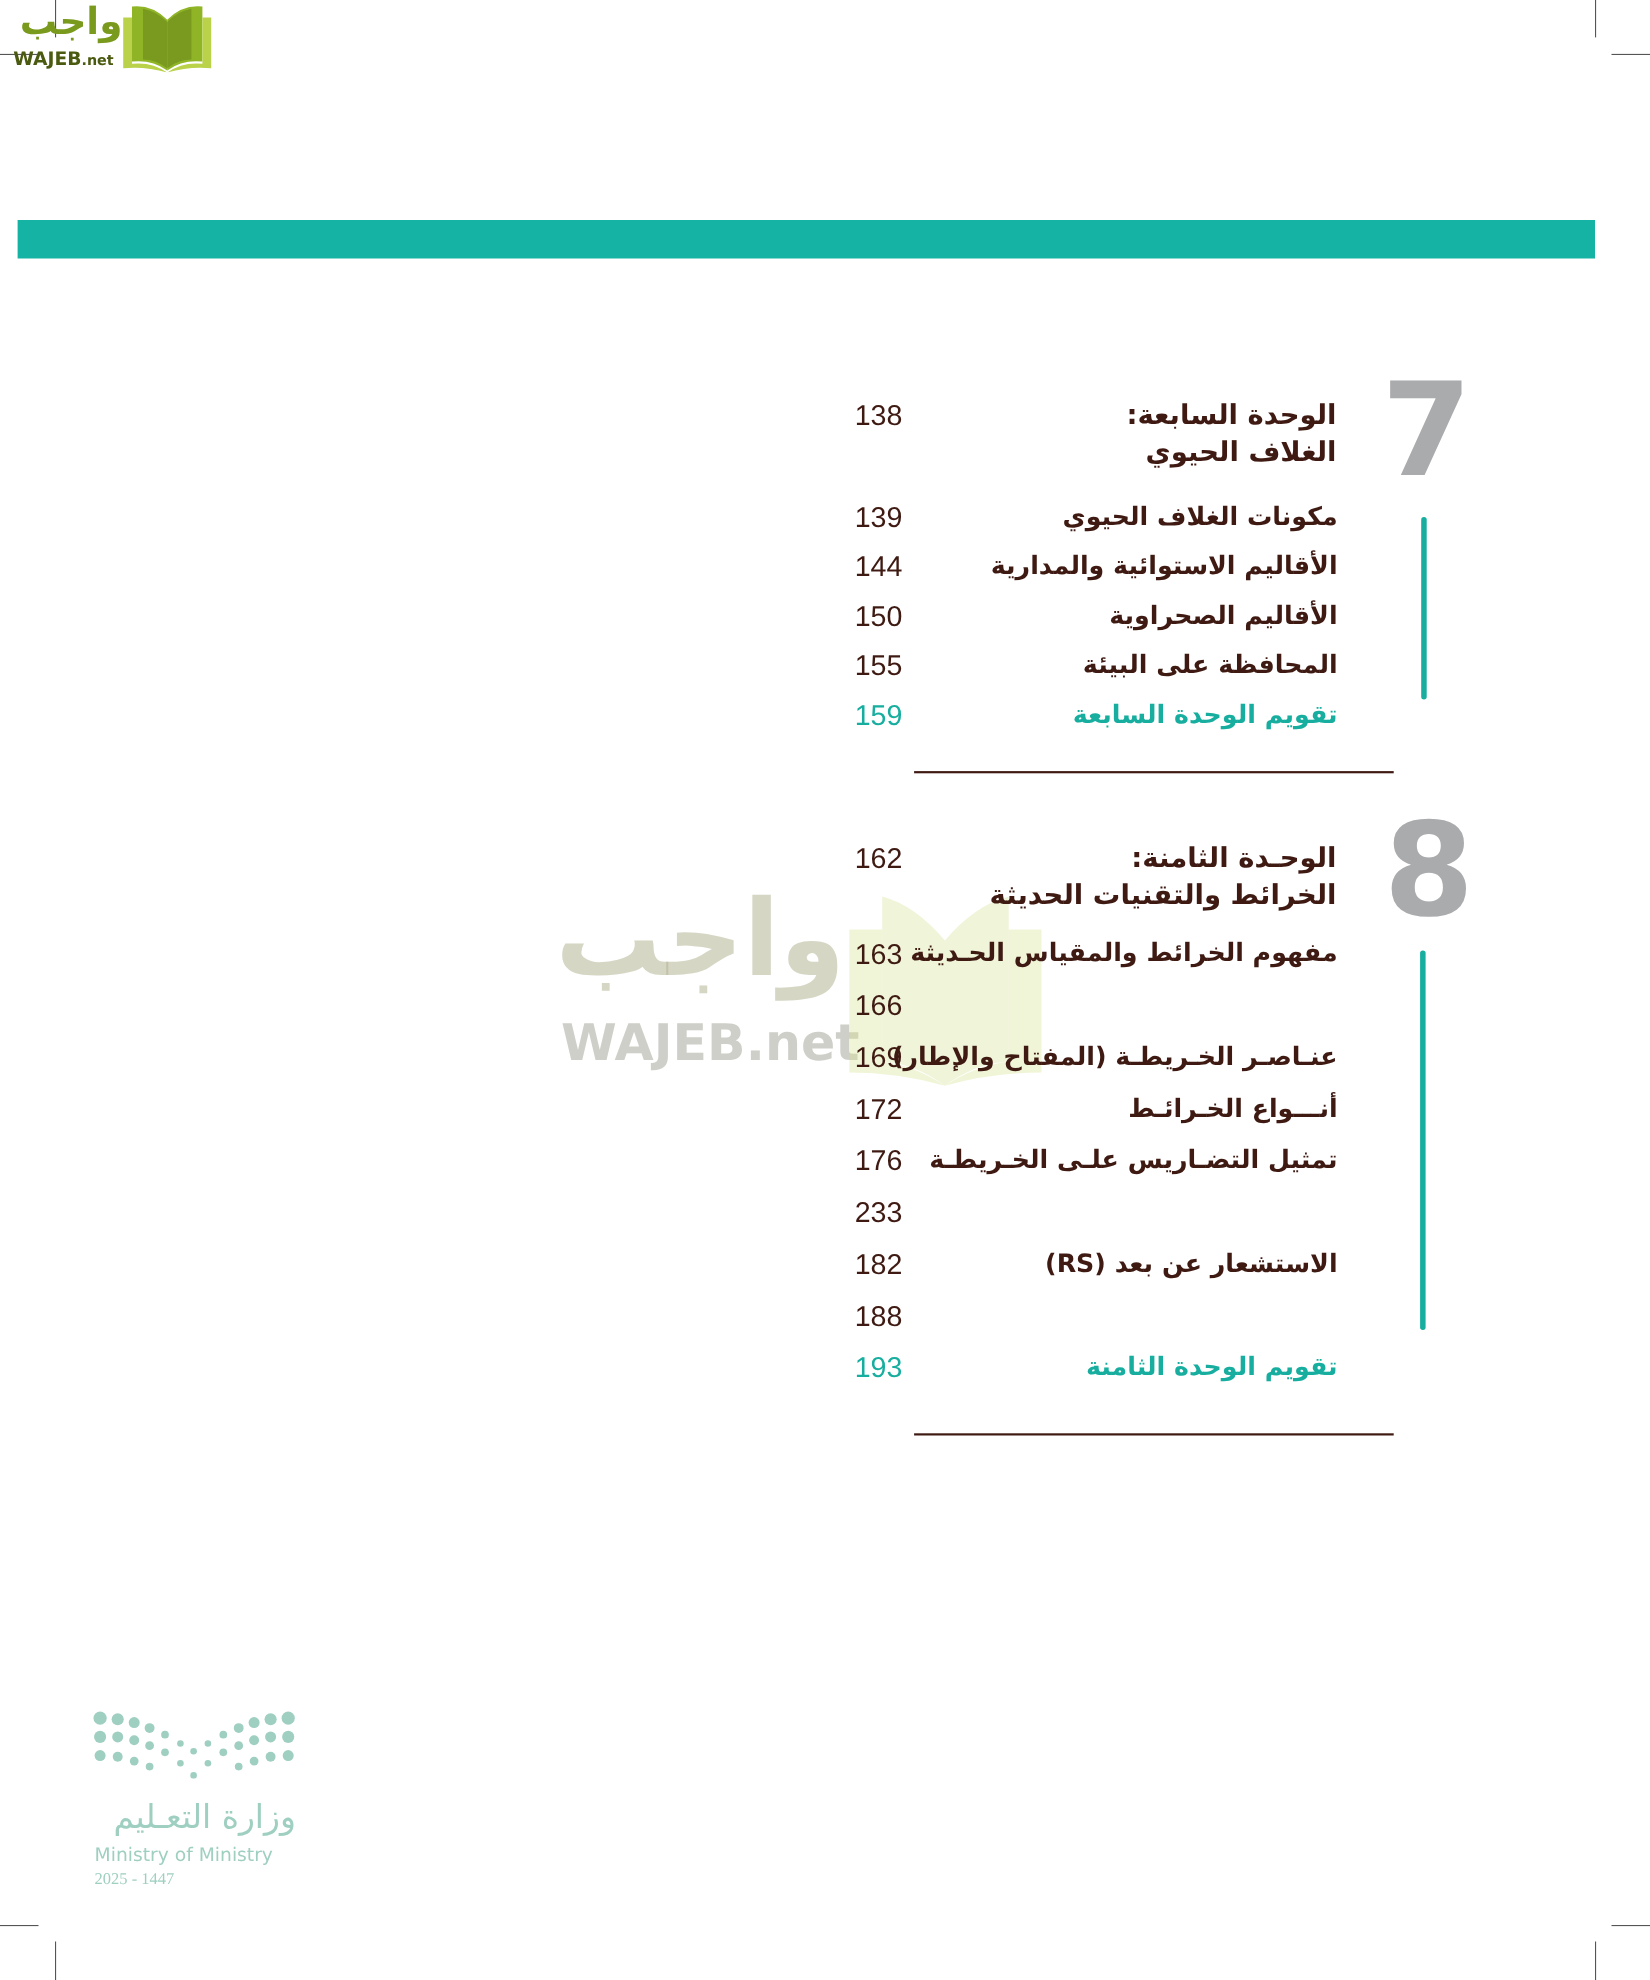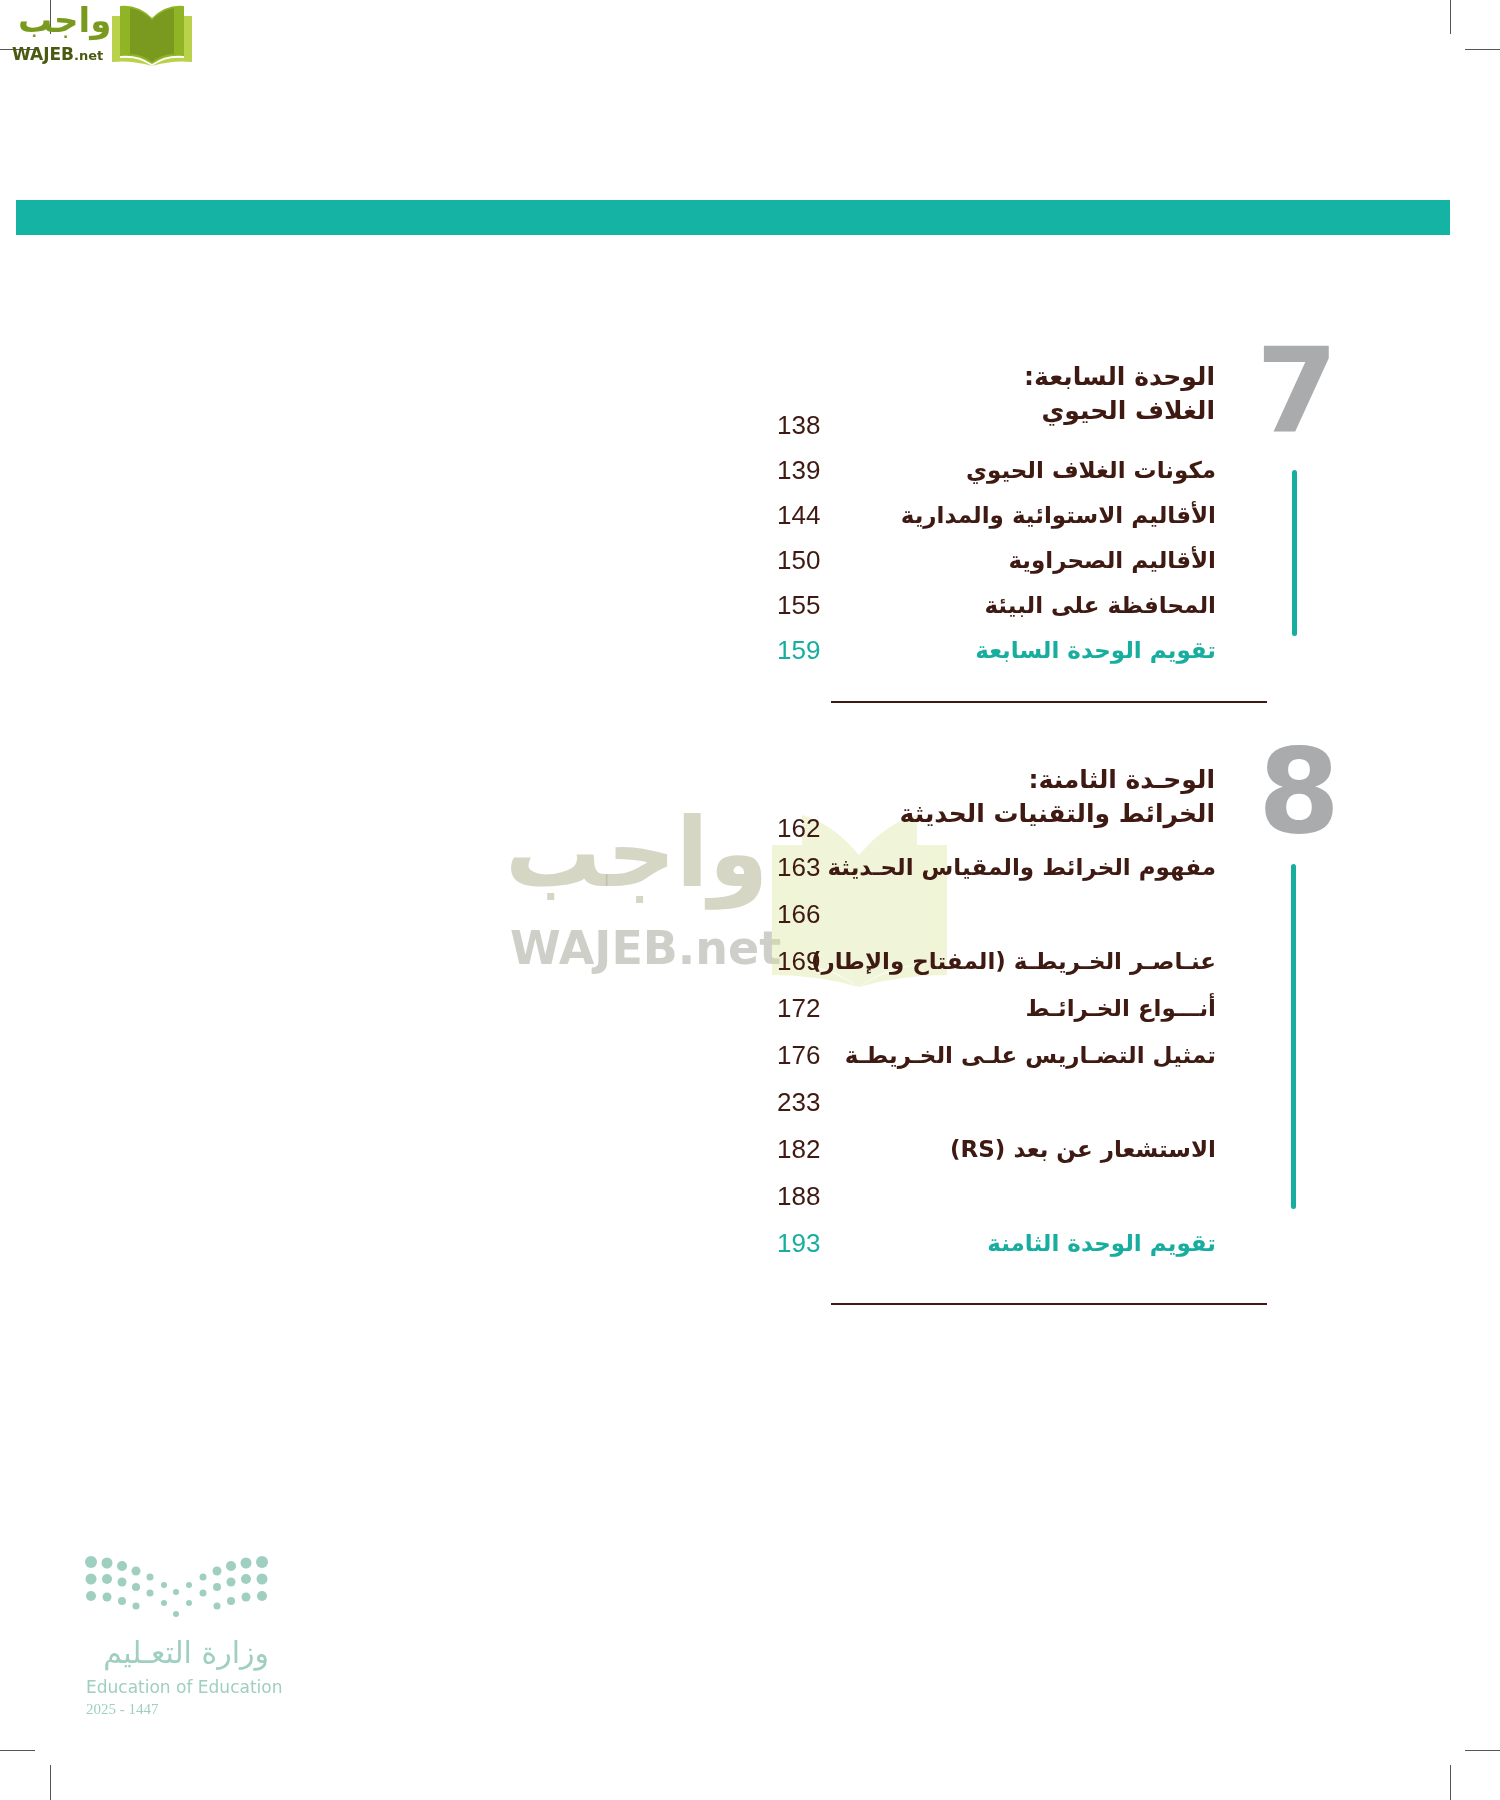--- a/index.html
+++ b/index.html
@@ -19,21 +19,21 @@
     
     .teal-bar { position: absolute; left: 16px; top: 200px; width: 1434px; height: 35px; background: #14b3a3; }
 
     
     .unit-num { position: absolute; font-family: "DejaVu Sans", sans-serif; font-weight: bold; color: #aaabad; font-size: 118px; line-height: 1; }
     .unit-title { position: absolute; right: 285px; text-align: right; direction: rtl; color: #3e1a12; font-weight: bold; font-size: 25px; line-height: 34px; white-space: nowrap; }
     .row { position: absolute; left: 760px; width: 456px; height: 40px; }
     .row .label { position: absolute; right: 0; top: 0; direction: rtl; white-space: nowrap; font-size: 23px; color: #3e1a12; line-height: 40px; font-weight: bold; }
     .row .page { position: absolute; left: 17px; top: 0; font-size: 26px; color: #3e1a12; line-height: 40px; font-family: "Liberation Sans", sans-serif; }
     .row.review .label, .row.review .page { color: #17ae9f; }
-    .head-page { position: absolute; left: 777px; font-size: 26px; color: #3e1a12; font-family: "Liberation Sans", sans-serif; line-height: 34px; margin-top: 48px; }
+    .head-page { position: absolute; left: 777px; font-size: 26px; color: #3e1a12; font-family: "Liberation Sans", sans-serif; line-height: 34px; }
     .vline { position: absolute; width: 5px; background: #17ae9f; border-radius: 3px; }
     .divider { position: absolute; left: 831px; width: 436px; height: 2px; background: #3e1a12; }
 
     
     .wm-ar { position: absolute; left: 505px; top: 805px; font-size: 96px; font-weight: bold; color: rgba(180,180,150,0.55); direction: rtl; font-family: "DejaVu Sans", sans-serif; line-height: 1; }
     .wm-en { position: absolute; left: 510px; top: 925px; font-size: 46px; font-weight: bold; color: rgba(175,175,165,0.6); font-family: "DejaVu Sans", sans-serif; line-height: 1; }
     .wm-book { position: absolute; left: 772px; top: 815px; width: 175px; height: 172px; pointer-events: none; }
 
     
     .ministry { position: absolute; left: 84px; top: 1555px; width: 190px; }
@@ -185,15 +185,15 @@
         <circle cx="119" cy="38" r="3.5"></circle>
         <circle cx="105" cy="30" r="3"></circle>
       <circle cx="178" cy="41" r="5"></circle>
         <circle cx="162" cy="42" r="4.5"></circle>
         <circle cx="147" cy="46" r="4"></circle>
         <circle cx="133" cy="51" r="3.5"></circle>
         <circle cx="105" cy="48" r="3"></circle>
     </g>
   </svg>
   <div class="ar">وزارة التعـليم</div>
-  <div class="en">Education of Education</div>
+  <div class="en">Ministry of Ministry</div>
   <div class="yr">2025 - 1447</div>
 </div>
 
 </body></html>

